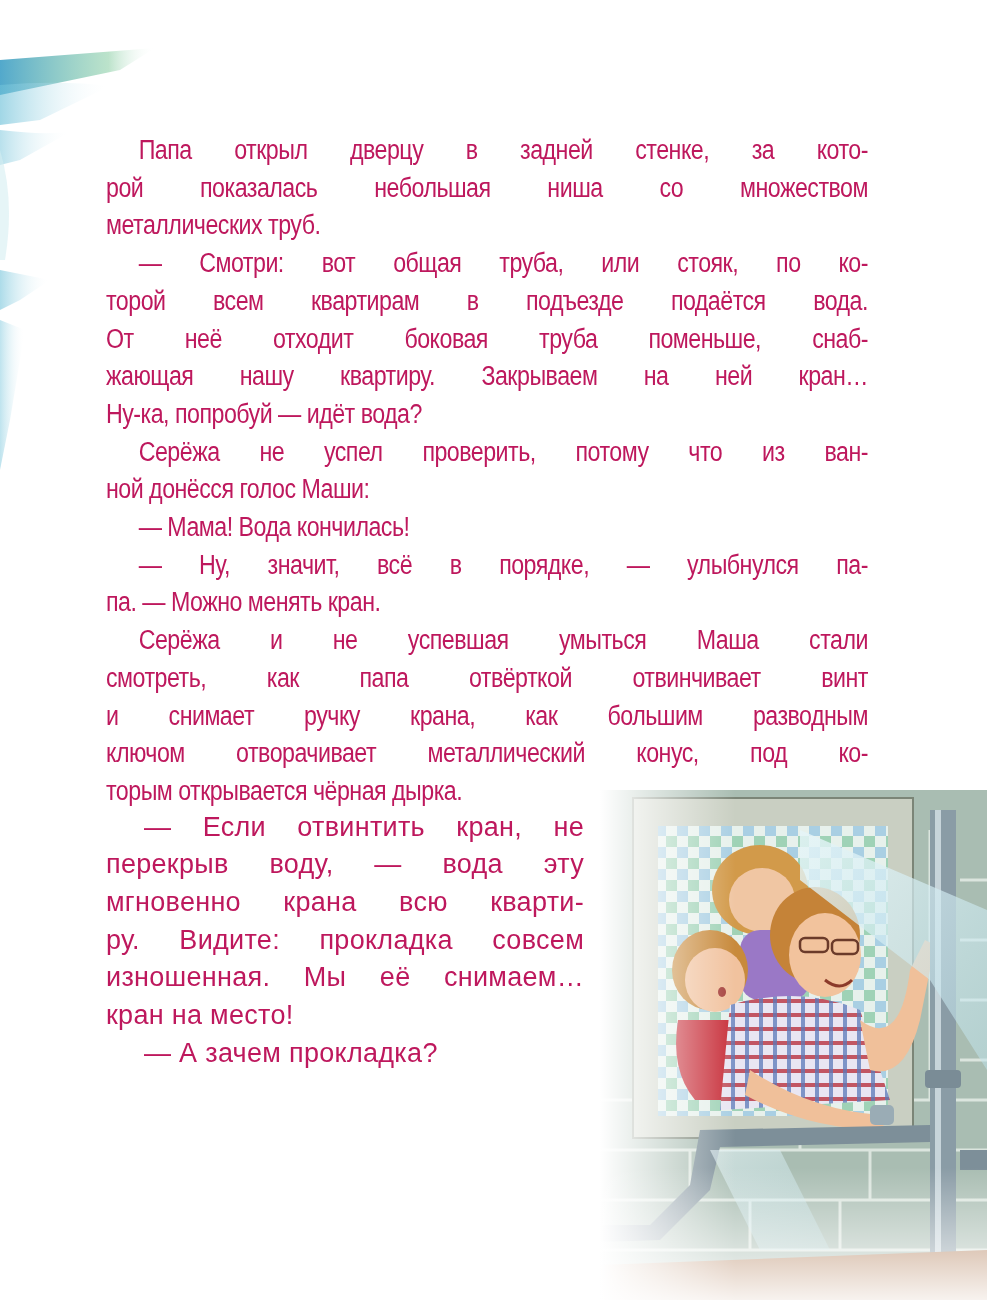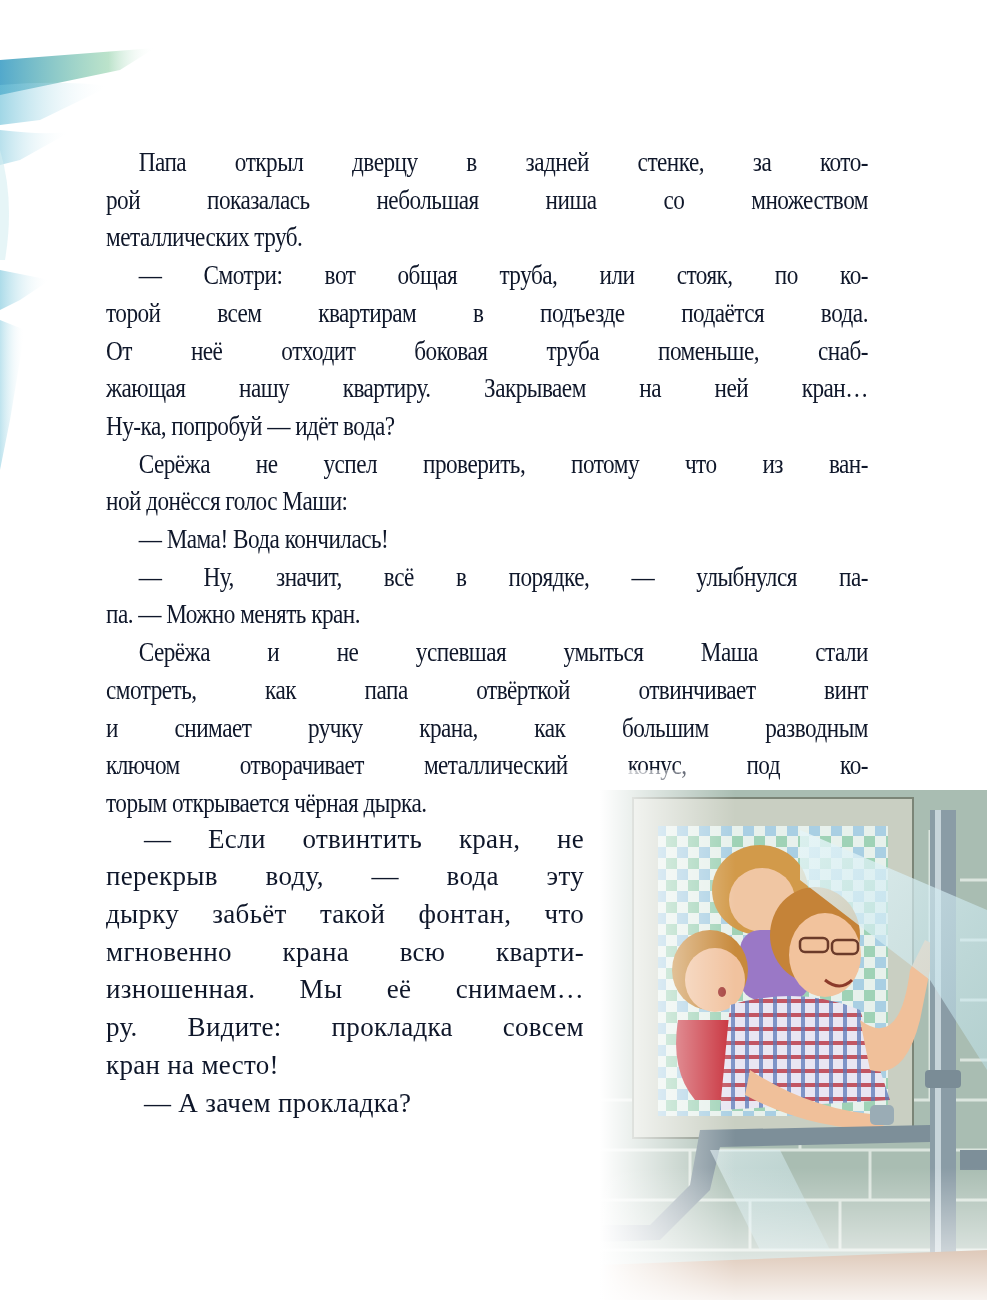--- a/index.html
+++ b/index.html
@@ -2,24 +2,23 @@
 <html><head>
 <meta charset="utf-8">
 <style>
   html, body { margin: 0; padding: 0; }
   body {
     width: 987px; height: 1300px; background: #ffffff; position: relative; overflow: hidden;
     font-family: "Liberation Sans", "DejaVu Sans", sans-serif;
   }
   .wisp { position: absolute; left: 0; top: 0; width: 170px; height: 520px; }
   .page-text {
-    position: absolute; left: 106px; top: 144px; width: 762px;
-    font-size: 27px; line-height: 37.7px; color: #0f172a;
+    position: absolute; left: 106px; top: 132px; width: 762px;
+    font-size: 27px; line-height: 37.7px; color: #be185d;
     font-stretch: condensed;
-    font-family: Liberation Serif, serif;
   }
   .narrow { width: 478px; }
   .page-text .line { display: block; text-align: justify; text-align-last: justify; }
   .page-text .line.last { text-align-last: left; }
   .page-text .line.indent { text-indent: 38px; }
   .cond { letter-spacing: -0.6px; transform: scaleX(0.86); transform-origin: left top; width: 886px; }
   .illustration { position: absolute; left: 600px; top: 770px; width: 387px; height: 530px; }
 </style>
 </head>
 <body>
@@ -68,24 +67,23 @@
     <span class="line indent">Серёжа и не успевшая умыться Маша стали</span>
     <span class="line">смотреть, как папа отвёрткой отвинчивает винт</span>
     <span class="line">и снимает ручку крана, как большим разводным</span>
     <span class="line">ключом отворачивает металлический конус, под ко-</span>
     <span class="line last">торым открывается чёрная дырка.</span>
   </div>
   <div class="narrow" style="margin-top:-2px; letter-spacing:0.3px;">
 
     <span class="line indent">— Если отвинтить кран, не</span>
     <span class="line">перекрыв воду, — вода эту</span>
-    <span class="line">дырку забьёт такой фонтан, что</span>
     <span class="line">мгновенно крана всю кварти-</span>
+    <span class="line">ру. Видите: прокладка совсем</span>
     <span class="line">изношенная. Мы её снимаем…</span>
-    <span class="line">ру. Видите: прокладка совсем</span>
     <span class="line last">кран на место!</span>
 
     <span class="line indent last">— А зачем прокладка?</span>
   </div>
 </div>
 
 <svg class="illustration" viewBox="0 0 387 530">
   <defs>
     <linearGradient id="fadeL" x1="0" x2="1">
       <stop offset="0" stop-color="#fff" stop-opacity="1"></stop>

